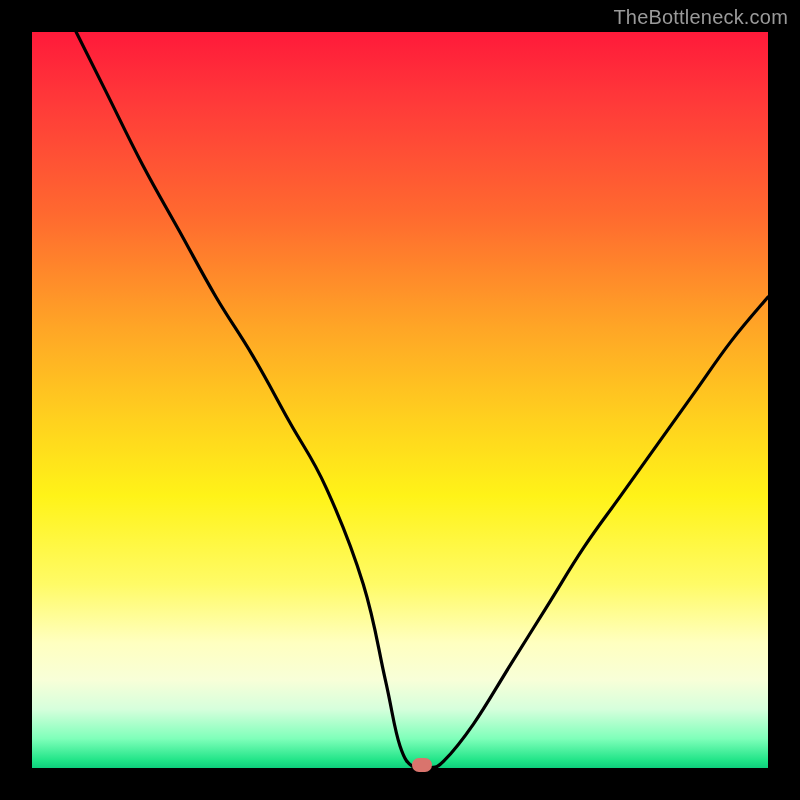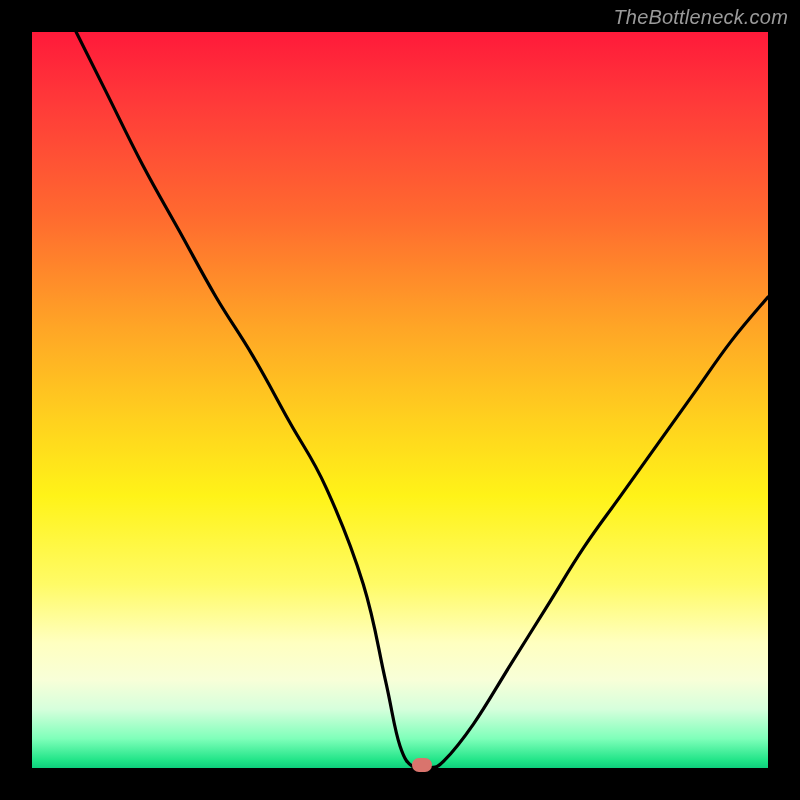--- a/index.html
+++ b/index.html
@@ -9,21 +9,20 @@
     height: 800px;
     background: #000;
     overflow: hidden;
     font-family: Arial, Helvetica, sans-serif;
   }
   .frame {
     position: relative;
     width: 800px;
     height: 800px;
     background: #000;
-    font-style: italic;
   }
   .plot-area {
     position: absolute;
     left: 32px;
     top: 32px;
     width: 736px;
     height: 736px;
     background: linear-gradient(
       to bottom,
       #ff1a3a 0%,

